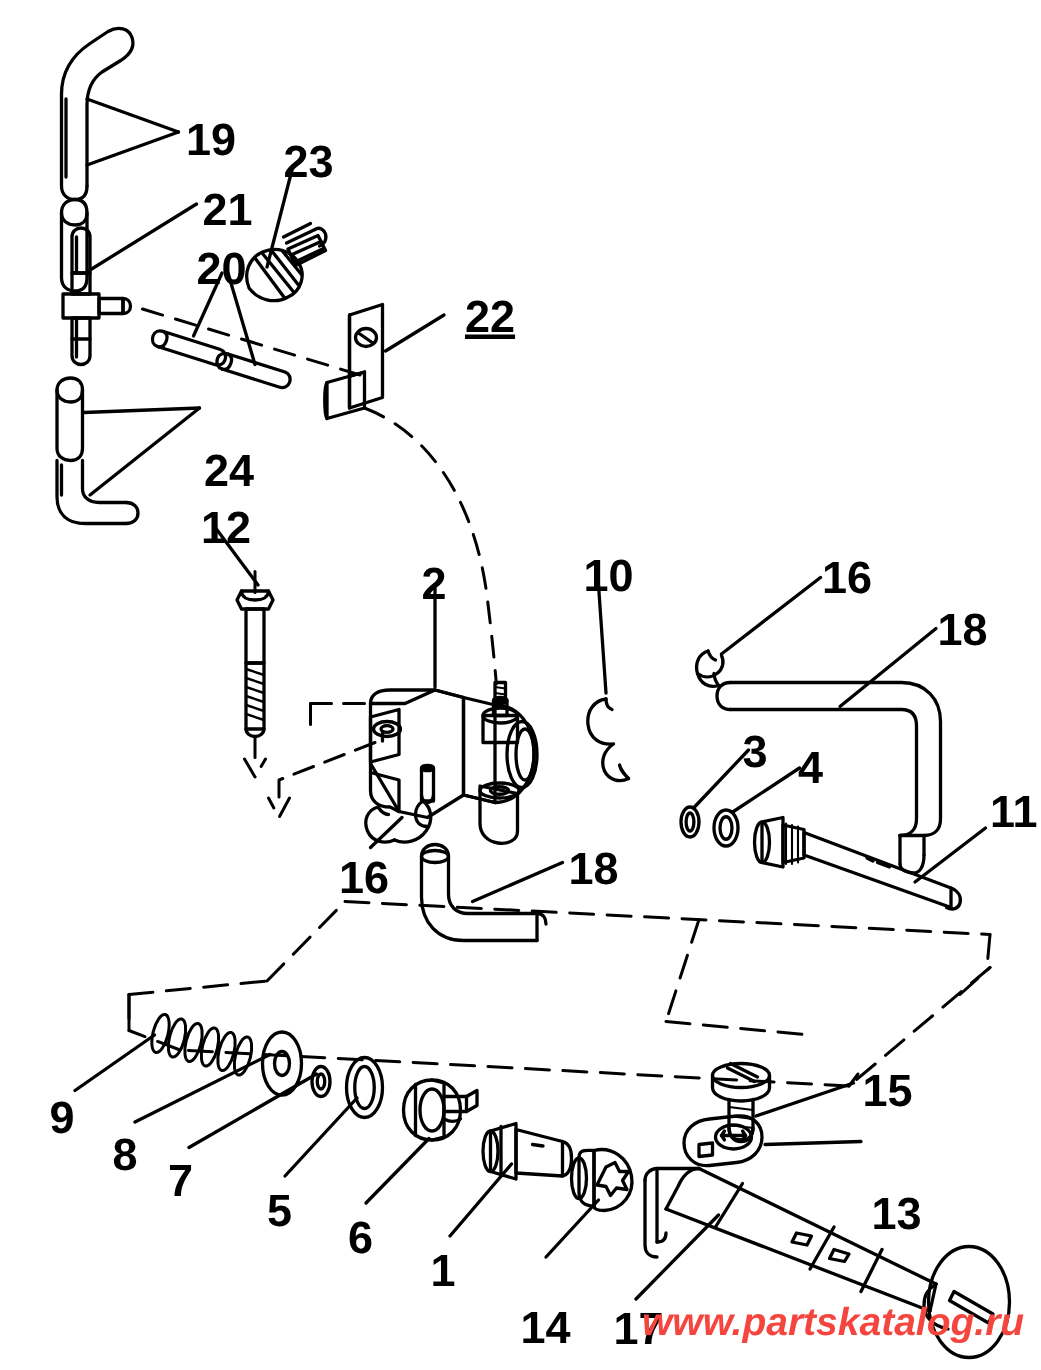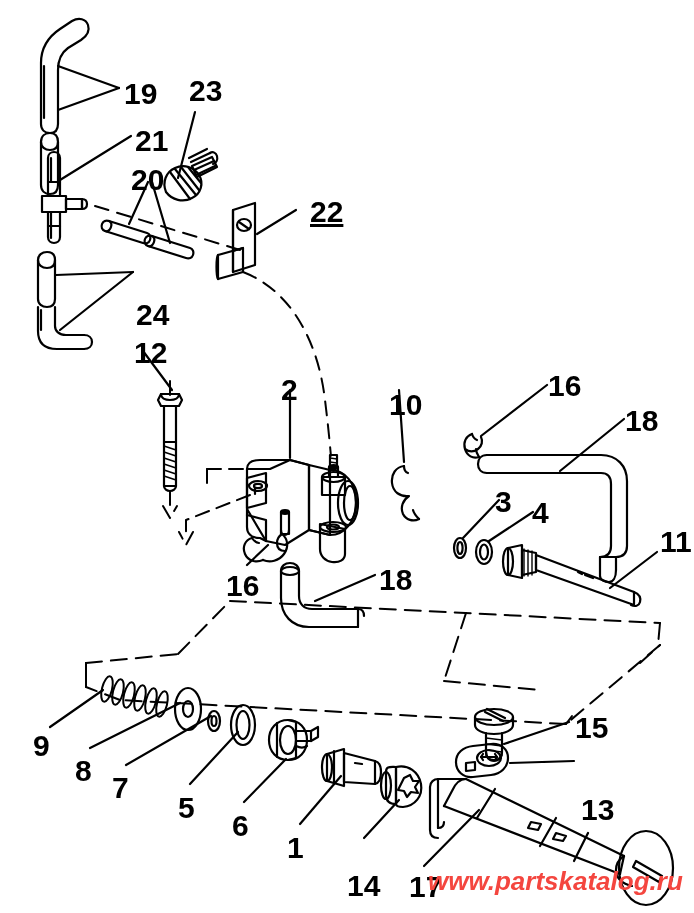--- a/index.html
+++ b/index.html
@@ -424,28 +424,28 @@
 
       <path d="M569,722 L504,744"></path>
 
       <path d="M574,761 L510,763"></path>
 
       <path d="M424,866 L479,810"></path>
     </g>
   </svg>
 
   <div class="lbl" style="left:124px;top:79px;">19</div>
-  <div class="lbl" style="left:189px;top:76px;">23</div>
+  <div class="lbl" style="left:189px;top:94px;">23</div>
   <div class="lbl" style="left:135px;top:126px;">21</div>
   <div class="lbl" style="left:131px;top:165px;">20</div>
   <div class="lbl" style="left:310px;top:197px;text-decoration:underline;">22</div>
   <div class="lbl" style="left:136px;top:262px;margin-top:38px;">24</div>
   <div class="lbl" style="left:134px;top:338px;">12</div>
   <div class="lbl" style="left:281px;top:375px;">2</div>
-  <div class="lbl" style="left:389px;top:390px;text-align:center;">10</div>
+  <div class="lbl" style="left:389px;top:370px;text-align:center;">10</div>
   <div class="lbl" style="left:548px;top:371px;">16</div>
   <div class="lbl" style="left:625px;top:406px;">18</div>
   <div class="lbl" style="left:495px;top:487px;">3</div>
   <div class="lbl" style="left:532px;top:498px;">4</div>
   <div class="lbl" style="left:660px;top:527px;">11</div>
   <div class="lbl" style="left:226px;top:571px;">16</div>
   <div class="lbl" style="left:379px;top:565px;">18</div>
   <div class="lbl" style="left:33px;top:731px;">9</div>
   <div class="lbl" style="left:75px;top:756px;">8</div>
   <div class="lbl" style="left:112px;top:773px;">7</div>

